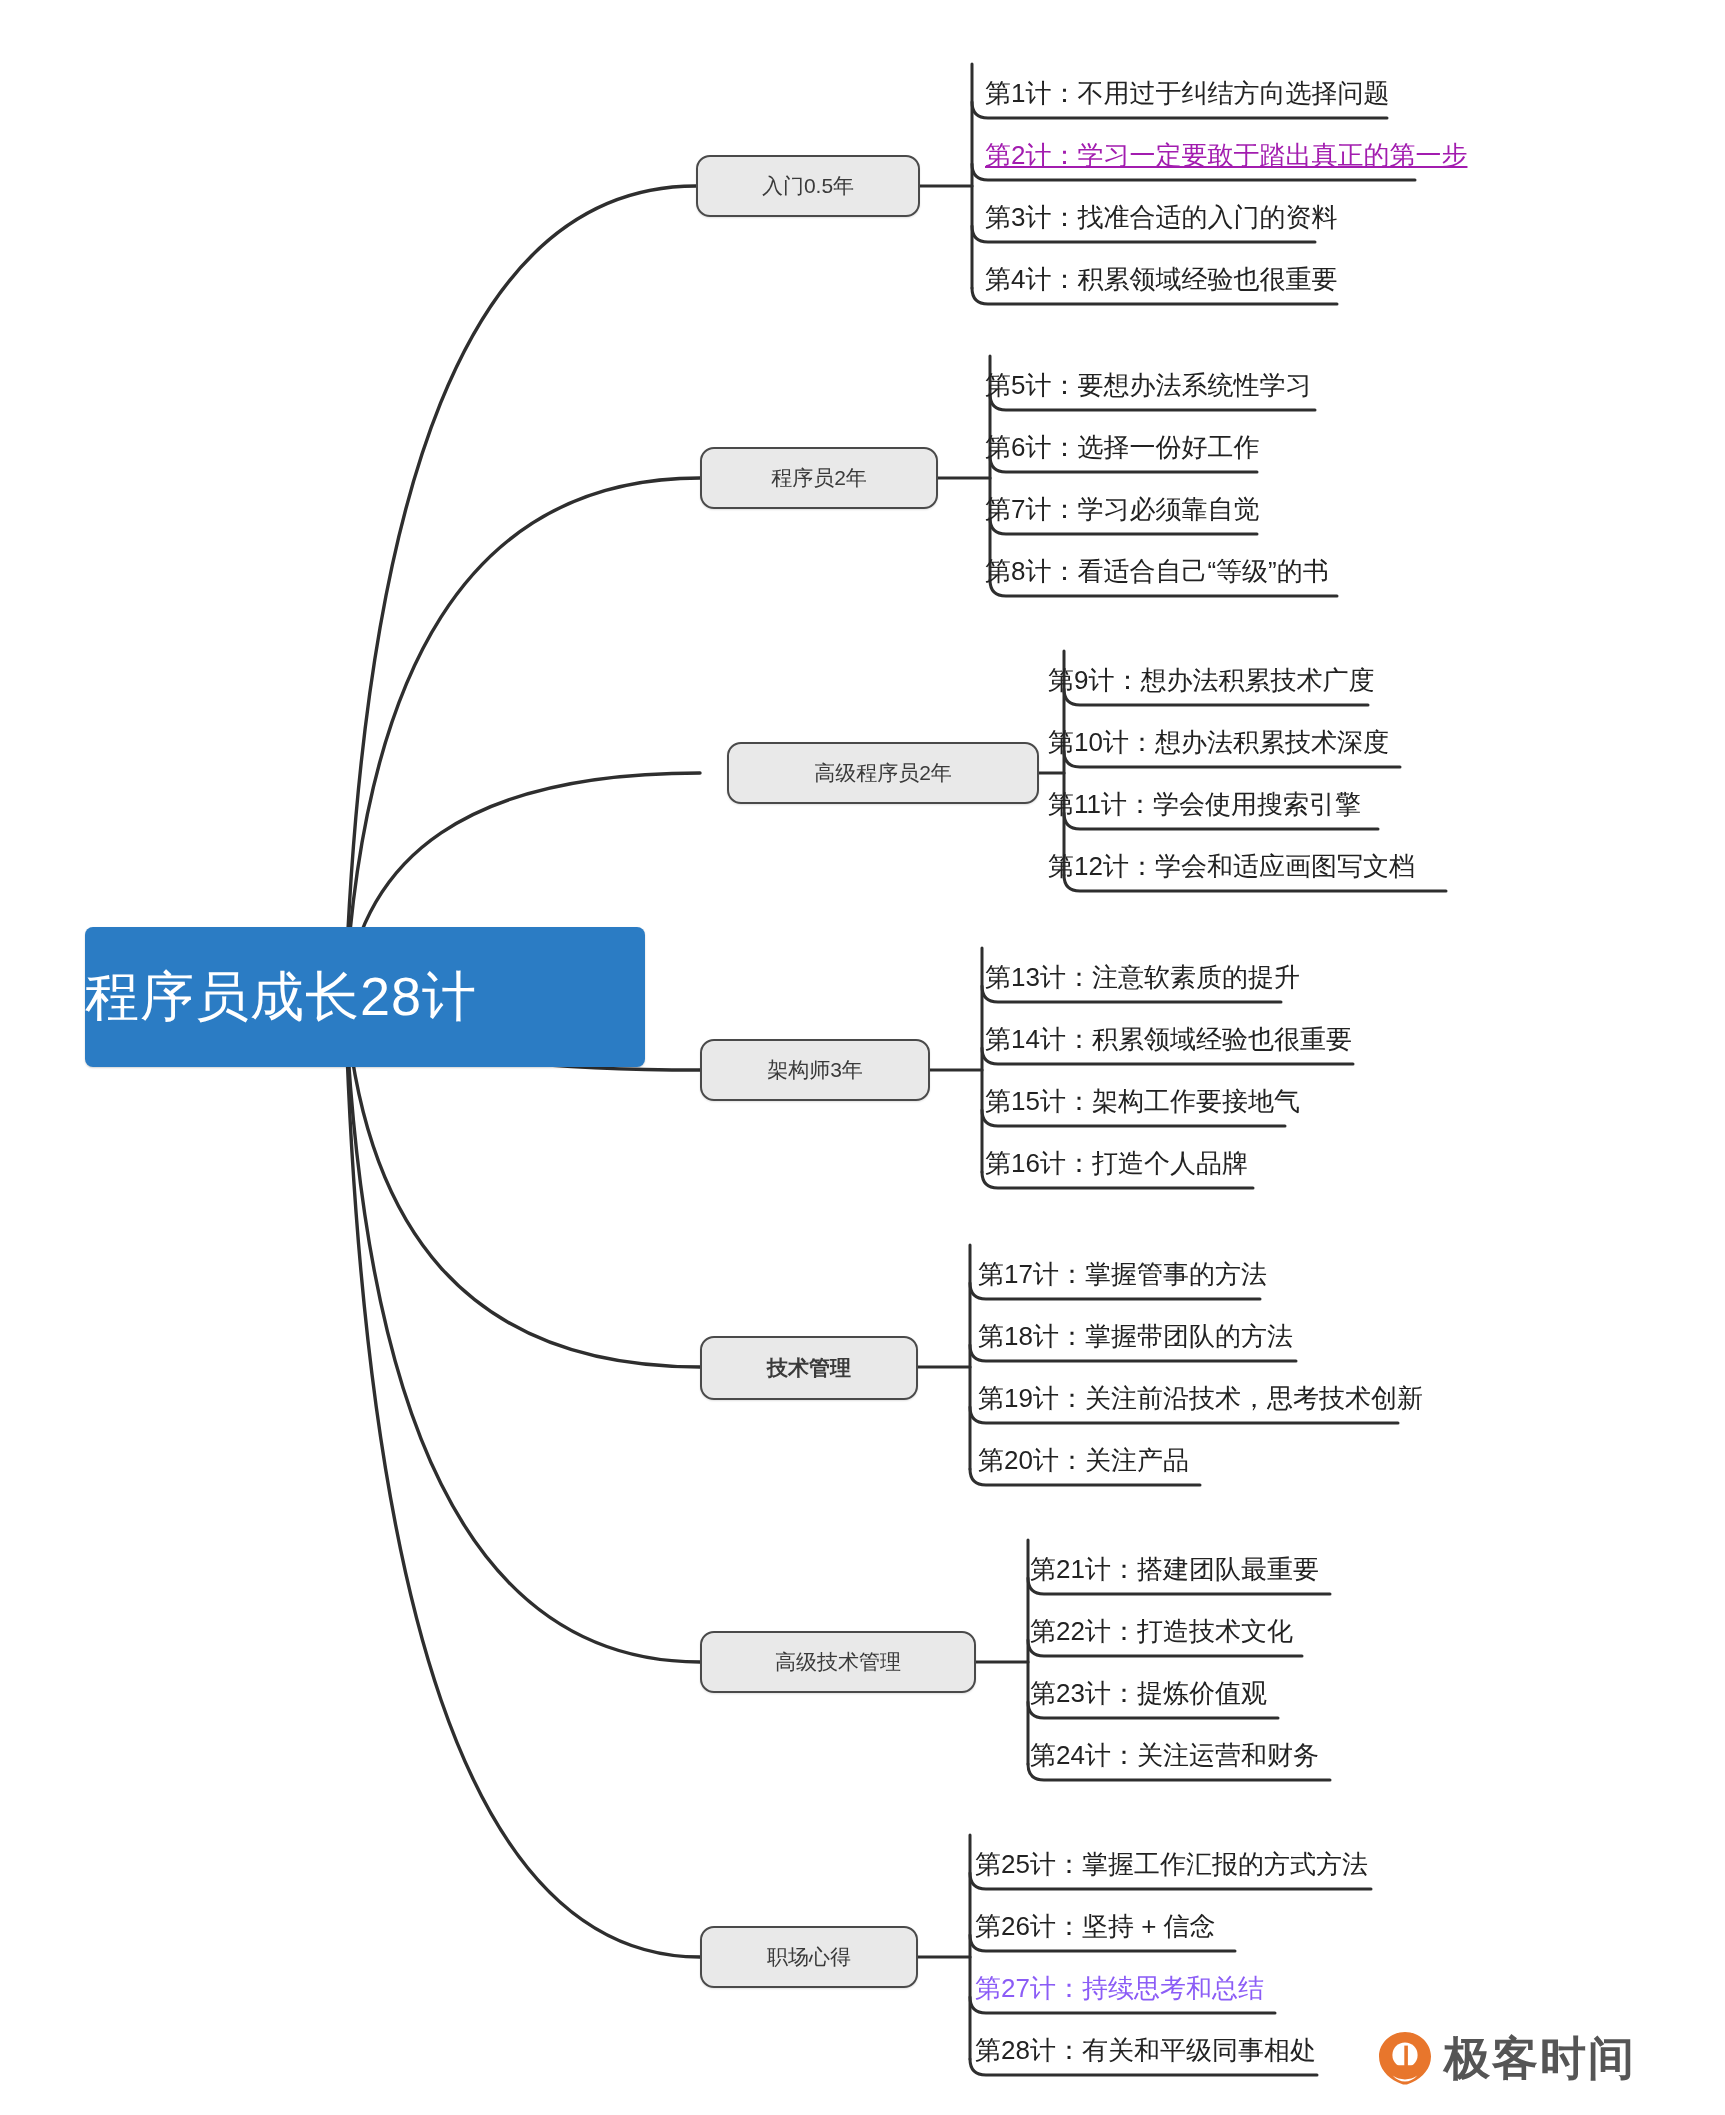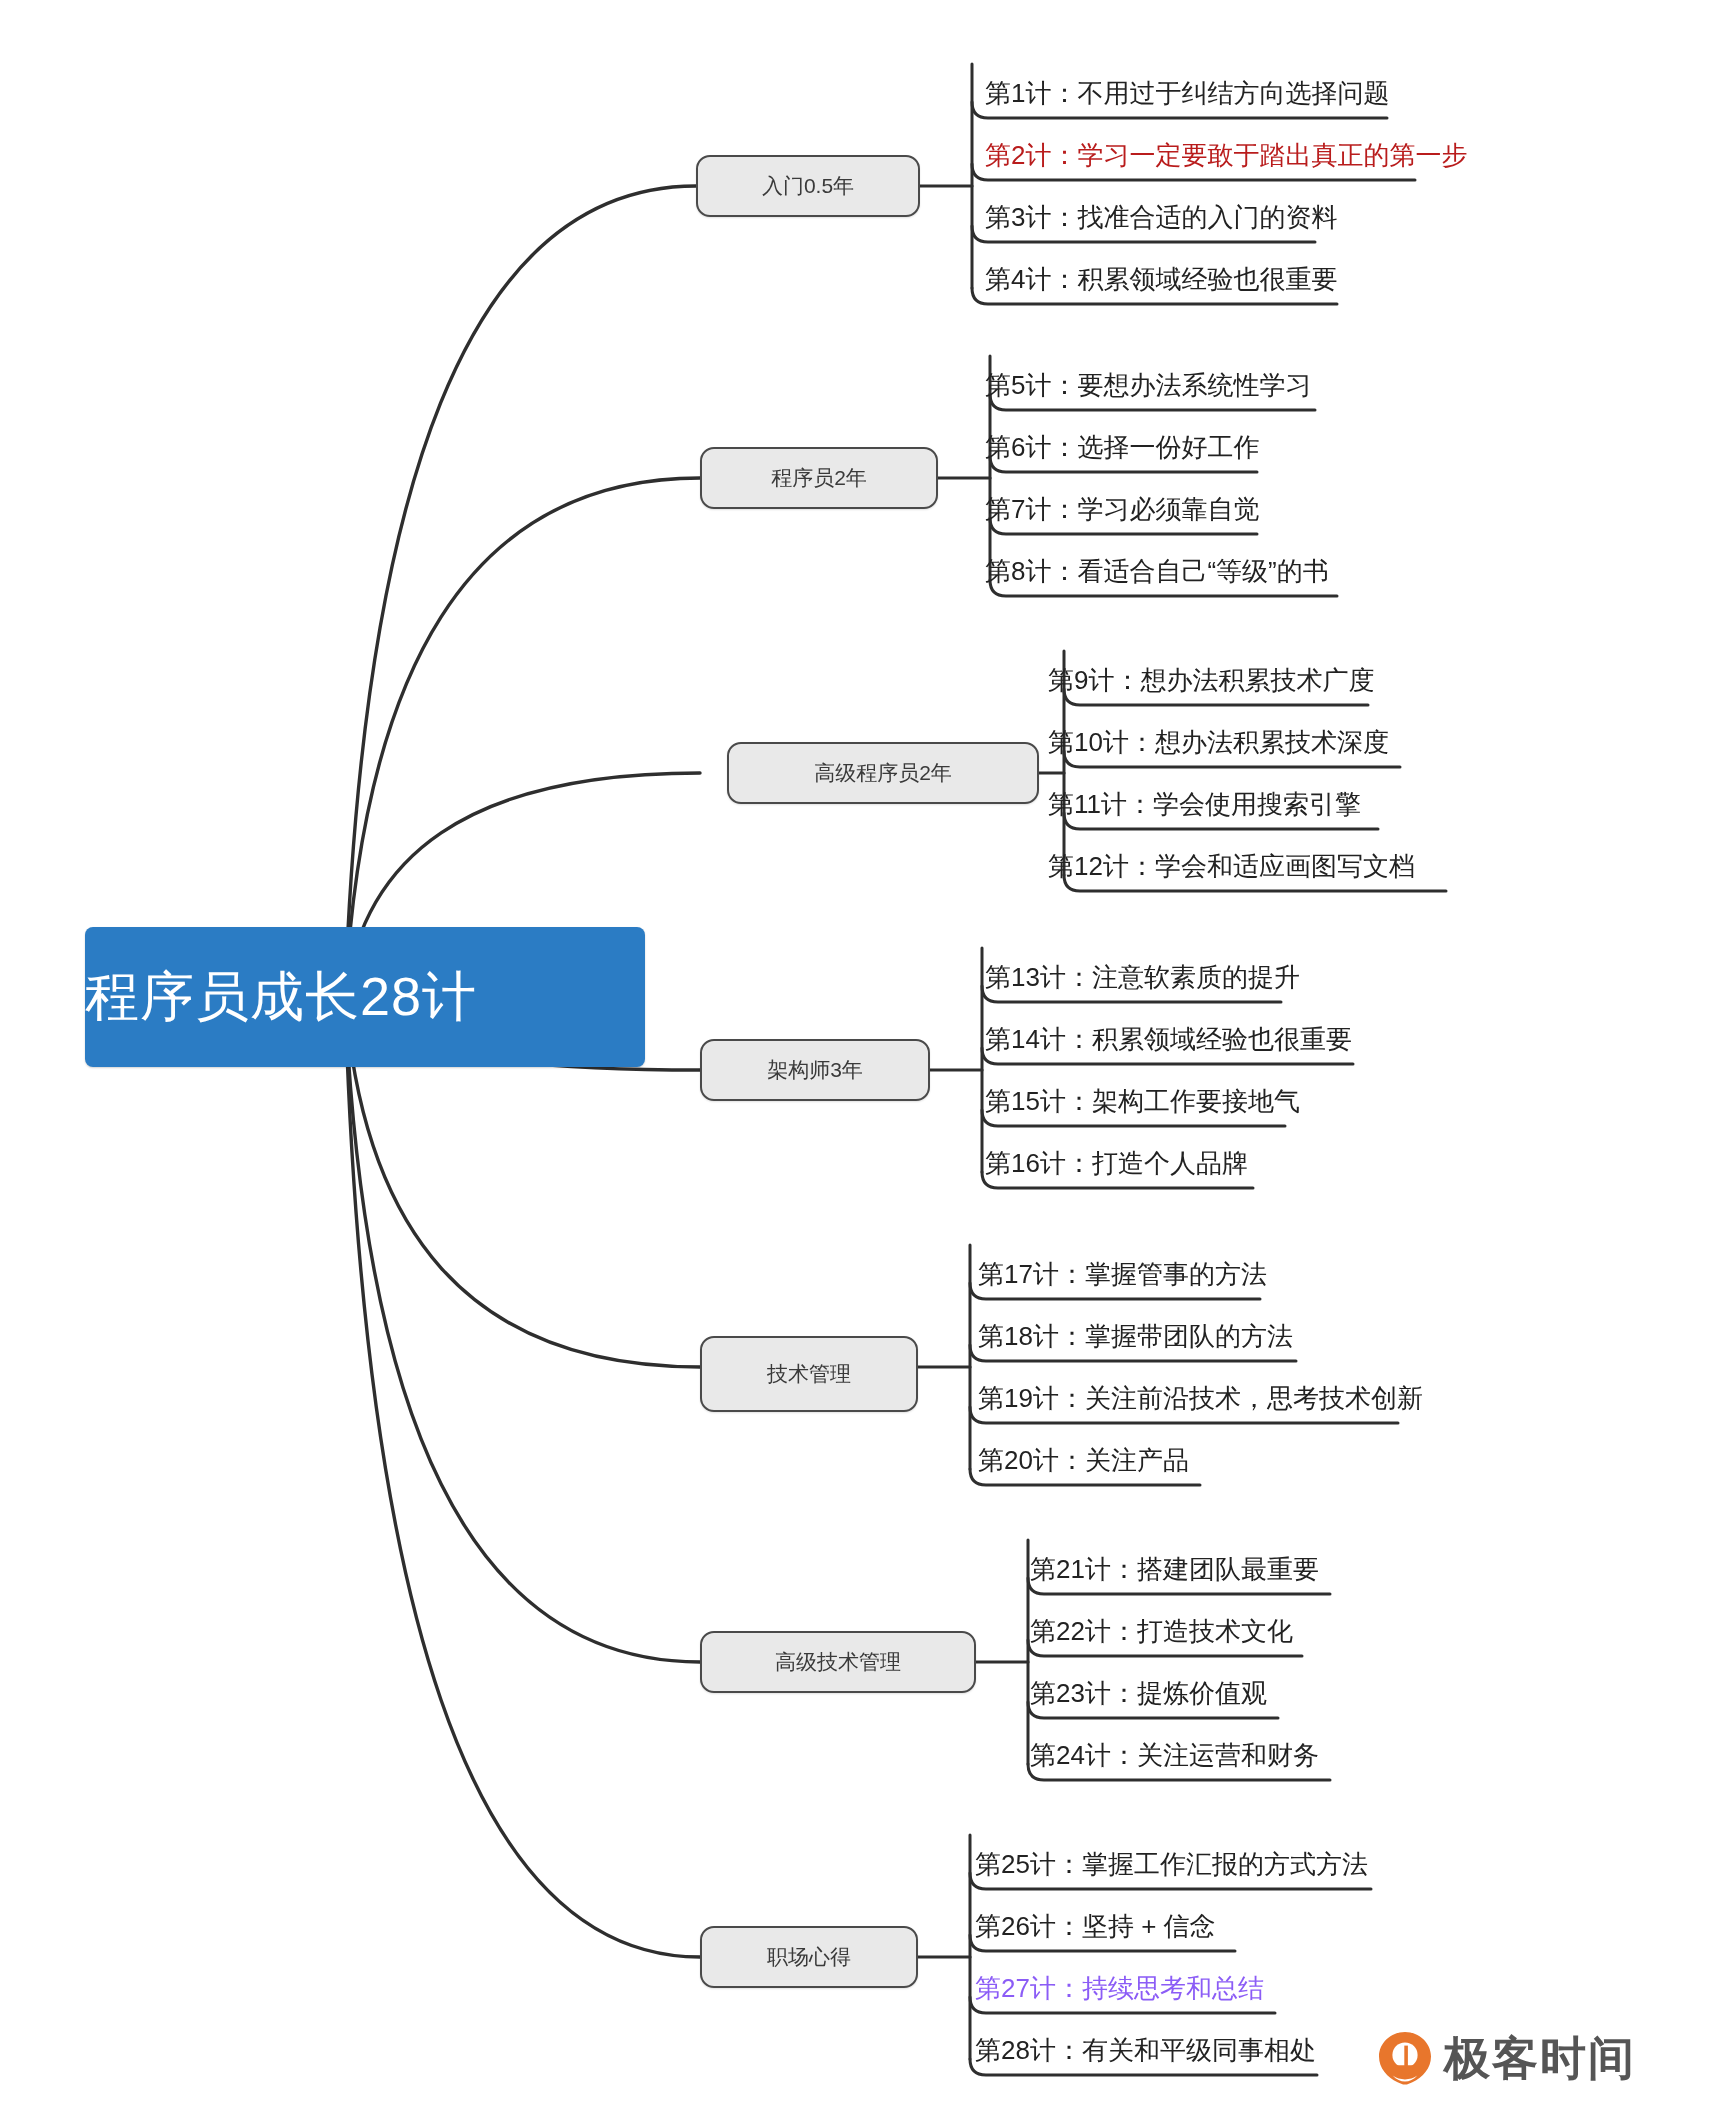--- a/index.html
+++ b/index.html
@@ -118,21 +118,21 @@
     </svg>
 
   <div id="nodes">
       <div class="root-node" style="left: 85px; top: 927px; width: 560px; height: 140px; background: rgb(43, 124, 196); color: rgb(255, 255, 255);">
         <span>程序员成长28计</span>
       </div>
       <div class="branch-node" style="left: 696px; top: 155px; width: 224px; height: 62px;">
         <span>入门0.5年</span>
       </div>
       <div class="leaf" style="left: 985px; top: 80px; color: rgb(34, 34, 34); text-align: right;"><span>第1计：不用过于纠结方向选择问题</span></div>
-      <div class="leaf" style="left: 985px; top: 142px; color: #b91c1c;"><span>第2计：学习一定要敢于踏出真正的第一步</span></div>
+      <div class="leaf" style="left: 985px; top: 142px; color: #a21caf; text-decoration: underline;"><span>第2计：学习一定要敢于踏出真正的第一步</span></div>
       <div class="leaf" style="left: 985px; top: 204px; color: rgb(34, 34, 34);"><span>第3计：找准合适的入门的资料</span></div>
       <div class="leaf" style="left: 985px; top: 266px; color: rgb(34, 34, 34);"><span>第4计：积累领域经验也很重要</span></div>
       <div class="branch-node" style="left: 700px; top: 447px; width: 238px; height: 62px;">
         <span>程序员2年</span>
       </div>
       <div class="leaf" style="left: 985px; top: 372px; color: rgb(34, 34, 34);"><span>第5计：要想办法系统性学习</span></div>
       <div class="leaf" style="left: 985px; top: 434px; color: rgb(34, 34, 34);"><span>第6计：选择一份好工作</span></div>
       <div class="leaf" style="left: 985px; top: 496px; color: rgb(34, 34, 34);"><span>第7计：学习必须靠自觉</span></div>
       <div class="leaf" style="left: 985px; top: 558px; color: rgb(34, 34, 34);"><span>第8计：看适合自己“等级”的书</span></div>
       <div class="branch-node" style="left: 700px; top: 742px; width: 312px; height: 62px; margin-left: 27px;">
@@ -142,21 +142,21 @@
       <div class="leaf" style="left: 1048px; top: 729px; color: rgb(34, 34, 34);"><span>第10计：想办法积累技术深度</span></div>
       <div class="leaf" style="left: 1048px; top: 791px; color: rgb(34, 34, 34);"><span>第11计：学会使用搜索引擎</span></div>
       <div class="leaf" style="left: 1048px; top: 853px; color: rgb(34, 34, 34);"><span>第12计：学会和适应画图写文档</span></div>
       <div class="branch-node" style="left: 700px; top: 1039px; width: 230px; height: 62px;">
         <span>架构师3年</span>
       </div>
       <div class="leaf" style="left: 985px; top: 964px; color: rgb(34, 34, 34);"><span>第13计：注意软素质的提升</span></div>
       <div class="leaf" style="left: 985px; top: 1026px; color: rgb(34, 34, 34);"><span>第14计：积累领域经验也很重要</span></div>
       <div class="leaf" style="left: 985px; top: 1088px; color: rgb(34, 34, 34);"><span>第15计：架构工作要接地气</span></div>
       <div class="leaf" style="left: 985px; top: 1150px; color: rgb(34, 34, 34);"><span>第16计：打造个人品牌</span></div>
-      <div class="branch-node" style="left: 700px; top: 1336px; width: 218px; height: 76px;">
+      <div class="branch-node" style="left: 700px; top: 1336px; width: 218px; height: 64px; font-weight: bold;">
         <span>技术管理</span>
       </div>
       <div class="leaf" style="left: 978px; top: 1261px; color: rgb(34, 34, 34);"><span>第17计：掌握管事的方法</span></div>
       <div class="leaf" style="left: 978px; top: 1323px; color: rgb(34, 34, 34);"><span>第18计：掌握带团队的方法</span></div>
       <div class="leaf" style="left: 978px; top: 1385px; color: rgb(34, 34, 34);"><span>第19计：关注前沿技术，思考技术创新</span></div>
       <div class="leaf" style="left: 978px; top: 1447px; color: rgb(34, 34, 34);"><span>第20计：关注产品</span></div>
       <div class="branch-node" style="left: 700px; top: 1631px; width: 276px; height: 62px;">
         <span>高级技术管理</span>
       </div>
       <div class="leaf" style="left: 1030px; top: 1556px; color: rgb(34, 34, 34);"><span>第21计：搭建团队最重要</span></div>

